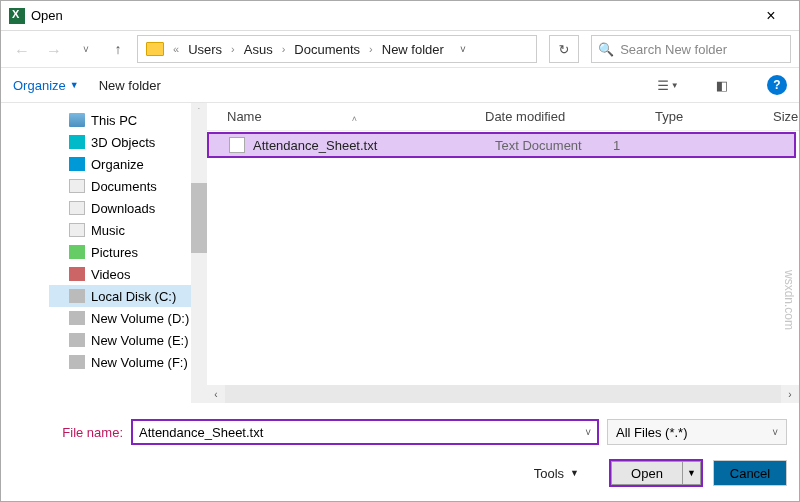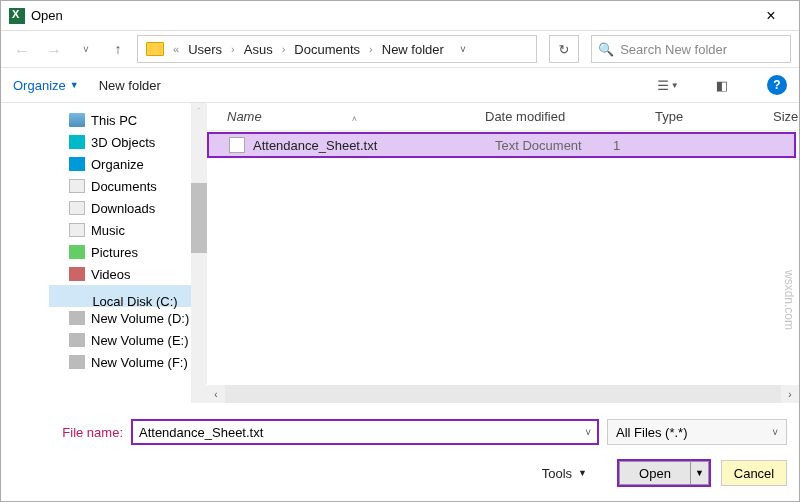--- a/index.html
+++ b/index.html
@@ -26,35 +26,35 @@
 .toolbar .newf { color:#222;}
 .toolbar .spacer { flex:1; }
 .viewbtn { width:34px; height:24px; border:1px solid transparent; display:flex; align-items:center; justify-content:center; color:#555; gap:2px;}
 .helpbtn { width:20px; height:20px; border-radius:50%; background:#0078d7; color:#fff; display:flex; align-items:center; justify-content:center; font-size:12px; font-weight:bold; margin-left:8px;}
 .body { display:flex; height: 300px; position:relative;}
 .sidebar { width:158px; overflow:hidden; padding-top:6px; position:relative;margin-left:48px;}
 .sidebar-scroll-track { position:absolute; right:0; top:6px; bottom:0; width:16px; background:#f0f0f0;}
 .sidebar-scroll-thumb { position:absolute; right:0; top:80px; width:16px; height:70px; background:#c0c0c0;}
 .sidebar-scroll-up { position:absolute; right:0; top:0; width:16px; height:16px; background:#f0f0f0; display:flex; align-items:center; justify-content:center; font-size:9px; color:#555;}
 .side-item { display:flex; align-items:center; gap:6px; padding:3px 6px 3px 20px; height:22px;}
-.side-item.sel { background:#d0e7f7;flex-direction:column;}
+.side-item.sel { background:#d0e7f7;}
 .side-icon { width:16px; height:14px; display:inline-block;}
 .i-pc { background:linear-gradient(#7ab8e0,#4a90c0); border-radius:1px;}
 .i-3d { background:#00b9c9;}
 .i-desk { background:#0099d8;}
 .i-doc { background:#eee; border:1px solid #bbb;}
 .i-down { background:#eee; border:1px solid #bbb;}
 .i-music{ background:#eee; border:1px solid #bbb;}
 .i-pic { background:#66cc66;}
 .i-vid { background:#cc6666;}
 .i-ldisk{ background:#bbb;}
 .i-nv { background:#bbb;}
 .filearea { flex:1; position:relative;}
 .colheaders { display:flex; align-items:center; height:28px; border-bottom:1px solid #eee; color:#444; padding-left:20px;}
-.col-name { flex:0 0 258px; display:flex; align-items:flex-end; gap:90px;font-style:italic;}
+.col-name { flex:0 0 258px; display:flex; align-items:flex-end; gap:90px;}
 .col-dm { flex:0 0 170px;}
 .col-type { flex:0 0 118px;}
 .col-size { flex:1;}
 .sort-caret { font-size:9px; color:#888;}
 .filerow { display:flex; align-items:center; height:26px; padding-left:20px; border:2px solid #8322be; background:#e1c8f5; margin:1px 3px 0 0;}
 .filerow .ficon { width:16px; height:16px; background:#fff; border:1px solid #aaa; margin-right:8px;}
 .filerow .fname { flex:0 0 242px; color:#222;}
 .filerow .fdm { flex:0 0 170px; color:#666;}
 .filerow .ftype { flex:0 0 118px; color:#666;}
 .filerow .fsize { color:#666;}
@@ -67,21 +67,21 @@
 .fnlabel { width:110px; text-align:right; color:#be185d;}
 .fninput { flex:1; height:26px; border:2px solid #8322be; display:flex; align-items:center; padding:0 6px; background:#fff;}
 .fninput .caret { margin-left:auto; font-size:10px; color:#555;}
 .filter { width:180px; height:26px; border:1px solid #ccc; display:flex; align-items:center; padding:0 8px; background:#f7f7f7;}
 .filter .caret { margin-left:auto; font-size:10px; color:#555;}
 .btnrow { display:flex; align-items:center; justify-content:flex-end; gap:10px; margin-top:14px;}
 .tools { color:#222; display:flex; align-items:center; gap:6px; margin-right:20px;}
 .openbtn-wrap { display:flex; border:2px solid #8322be;}
 .openbtn { width:72px; height:24px; border:1px solid #999; background:#e6e6e6; display:flex; align-items:center; justify-content:center;}
 .openbtn-split { width:18px; height:24px; border:1px solid #999; border-left:none; background:#e6e6e6; display:flex; align-items:center; justify-content:center; font-size:9px;}
-.cancelbtn { width:66px; height:26px; border:1px solid #ccc; background:#fef9c3; display:flex; align-items:center; justify-content:center;}
+.cancelbtn { width:74px; height:26px; border:1px solid #ccc; background:#0369a1; display:flex; align-items:center; justify-content:center;}
 </style>
 </head>
 <body>
 
 <div class="titlebar">
   <span class="excel-icon"></span>
   <span class="title">Open</span>
   <span class="close">×</span>
 </div>
 

